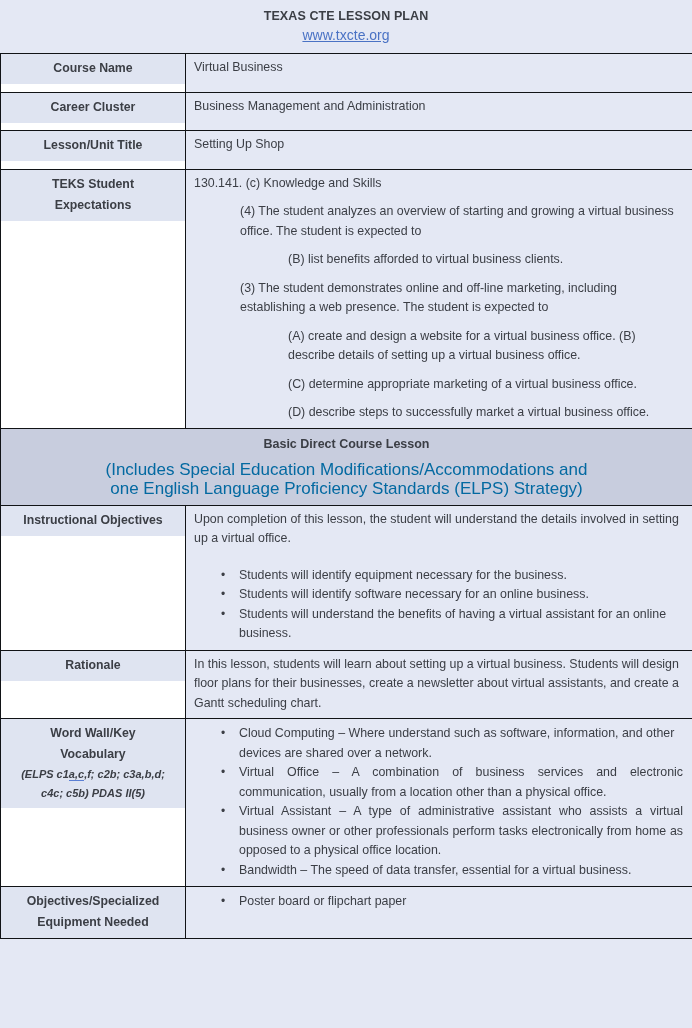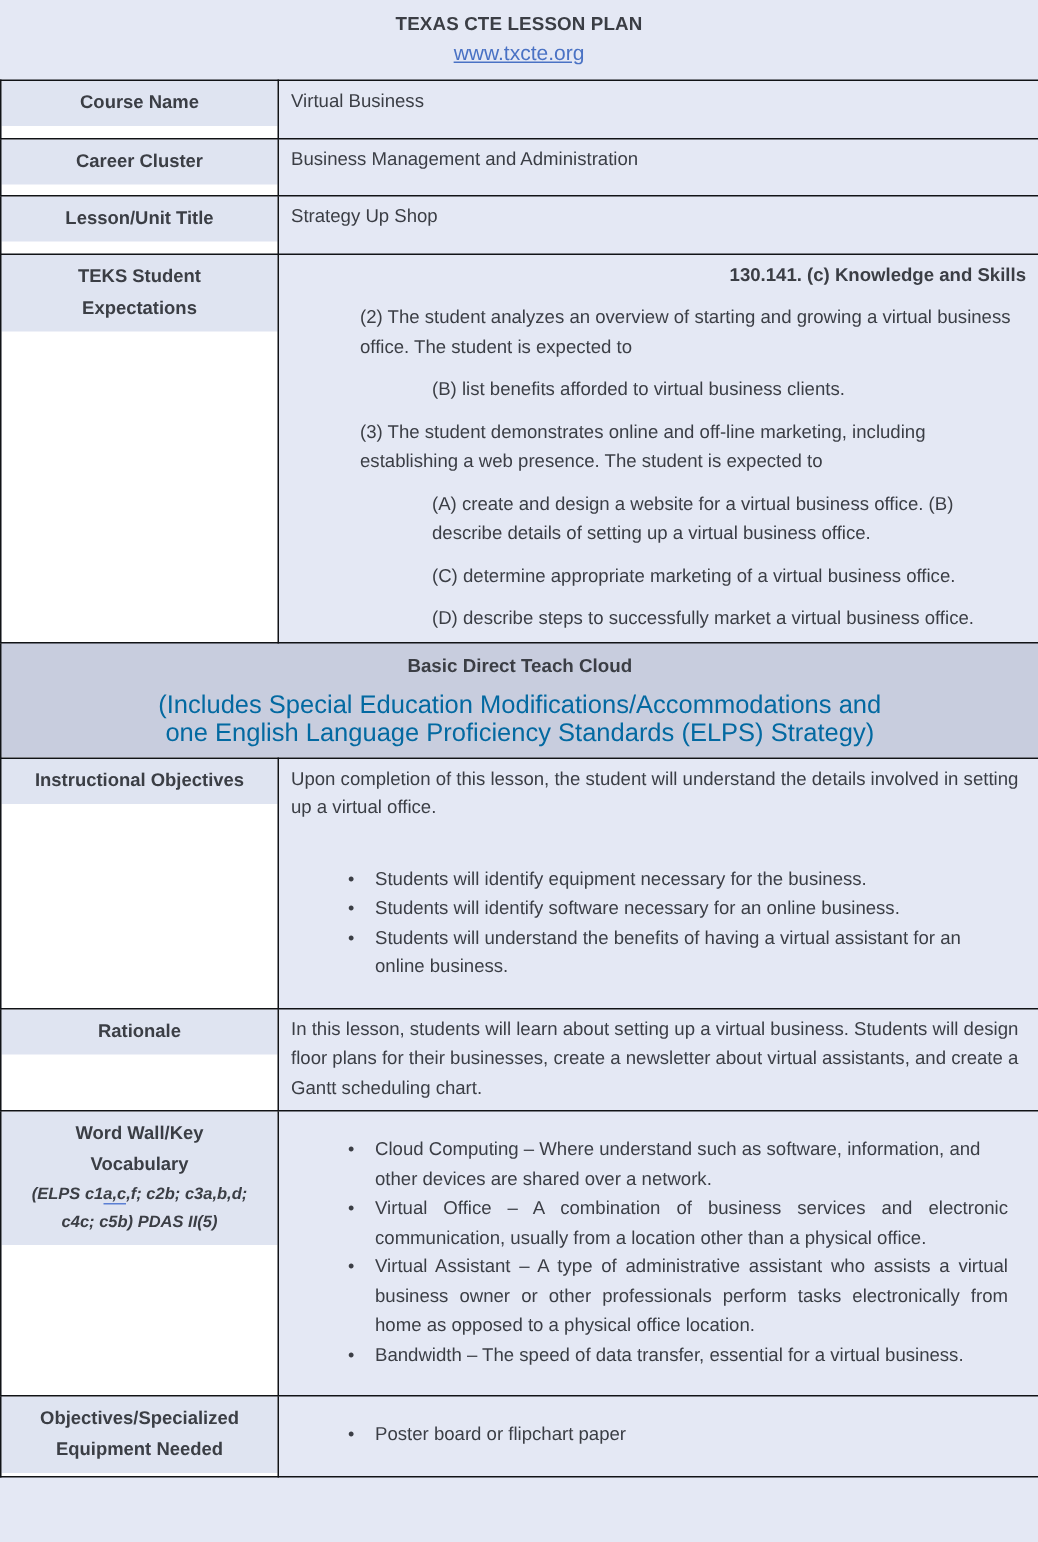--- a/index.html
+++ b/index.html
@@ -113,29 +113,28 @@
     background: #e4e8f4;
     padding: 4px 8px 5px 8px;
   }
   td.content .p {
     font-size: 12.4px;
     line-height: 19.5px;
     color: #3b3e45;
     margin: 0;
   }
   td.content .p.head {
-    font-weight: bold;
-    text-align: right;
+    font-weight: normal;
   }
   td.content .p + .p { margin-top: 9px; }
   .ind1 { margin-left: 46px !important; }
   .ind2 { margin-left: 94px !important; }
 
   ul.bul {
-    margin: 12px;
+    margin: 1px;
     padding: 0 0 0 44px;
     list-style: none;
   }
   ul.bul li {
     font-size: 12.4px;
     line-height: 19.5px;
     color: #3b3e45;
     position: relative;
     padding-left: 0;
     margin: 0;
@@ -195,45 +194,45 @@
         </td>
       </tr>
 
       <tr>
         <td class="label">
           <div class="lab-shade">
             <div class="lab-text">Lesson/Unit Title</div>
           </div>
         </td>
         <td class="content single">
-          <p class="p">Strategy Up Shop</p>
+          <p class="p">Setting Up Shop</p>
         </td>
       </tr>
 
       <tr>
         <td class="label">
           <div class="lab-shade">
             <div class="lab-text">TEKS Student</div>
             <div class="lab-text">Expectations</div>
           </div>
         </td>
         <td class="content">
           <p class="p head">130.141. (c) Knowledge and Skills</p>
-          <p class="p ind1">(2) The student analyzes an overview of starting and growing a virtual business office. The student is expected to</p>
+          <p class="p ind1">(4) The student analyzes an overview of starting and growing a virtual business office. The student is expected to</p>
           <p class="p ind2">(B) list benefits afforded to virtual business clients.</p>
           <p class="p ind1">(3) The student demonstrates online and off-line marketing, including establishing a web presence. The student is expected to</p>
           <p class="p ind2">(A) create and design a website for a virtual business office. (B) describe details of setting up a virtual business office.</p>
           <p class="p ind2">(C) determine appropriate marketing of a virtual business office.</p>
           <p class="p ind2">(D) describe steps to successfully market a virtual business office.</p>
         </td>
       </tr>
 
       <tr>
         <td colspan="2" class="banner">
-          <div class="b-title">Basic Direct Teach Cloud</div>
+          <div class="b-title">Basic Direct Course Lesson</div>
           <div class="b-sub">
             <span>(Includes Special Education Modifications/Accommodations and</span>
             <span>one English Language Proficiency Standards (ELPS) Strategy)</span>
           </div>
         </td>
       </tr>
 
       <tr>
         <td class="label">
           <div class="lab-shade">

